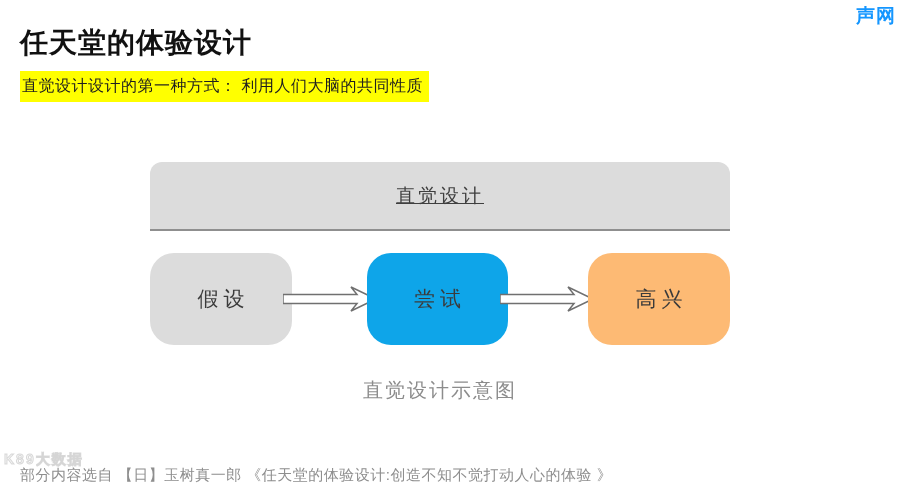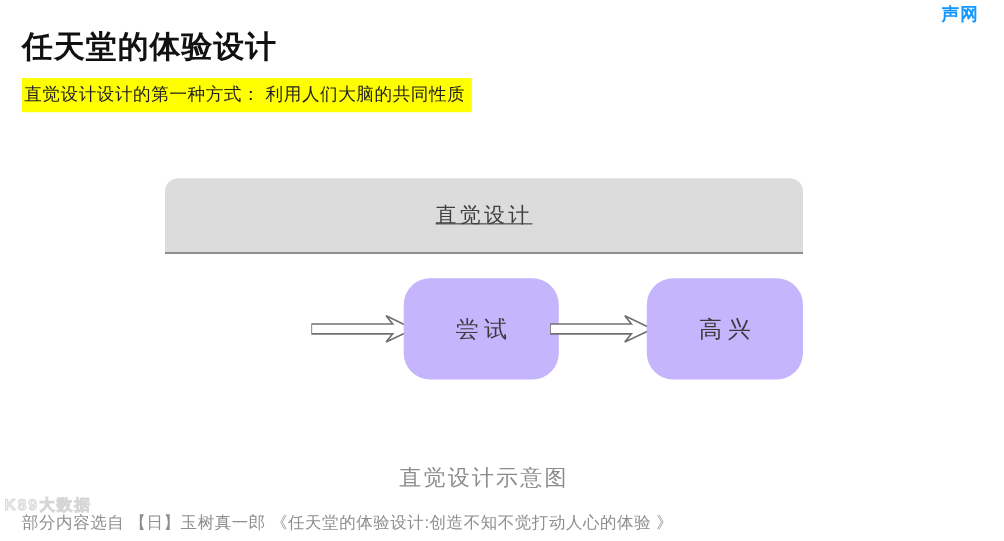--- a/index.html
+++ b/index.html
@@ -3,21 +3,21 @@
 <meta charset="utf-8">
 <style>
   html,body{margin:0;padding:0;}
   body{
     width:913px;height:492px;position:relative;overflow:hidden;
     background:#ffffff;
     font-family:"Liberation Sans", sans-serif;
   }
   .logo{
     position:absolute;top:3px;left:856px;
-    font-size:16px;font-weight:bold;letter-spacing:1px;text-align:center;
+    font-size:19px;font-weight:bold;letter-spacing:1px;text-align:center;
   }
   .title{
     position:absolute;top:24px;left:20px;margin:0;
     font-size:28px;font-weight:bold;color:#111111;letter-spacing:1px;
   }
   .highlight{
     position:absolute;top:71px;left:20px;
     display:inline-block;padding:5px 6px 5px 2px;
     font-size:16px;color:#1f1f1f;letter-spacing:0.5px;
   }
@@ -41,21 +41,21 @@
   .step-1{left:150px;width:142px;}
   .step-2{left:367px;width:141px;}
   .step-3{left:588px;width:142px;}
   .arrow{position:absolute;top:282px;width:95px;height:34px;}
   .arrow-1{left:283px;}
   .arrow-2{left:500px;}
   .caption{
     position:absolute;left:150px;top:377px;width:580px;
     text-align:center;
     font-family:Liberation Sans, sans-serif;
-    font-size:20px;color:#8c8c8c;letter-spacing:2px;margin-top:44px;
+    font-size:20px;color:#8c8c8c;letter-spacing:2px;
   }
   .watermark{
     position:absolute;left:4px;top:451px;z-index:1;
     font-size:14px;font-weight:bold;letter-spacing:2px;
     color:rgba(0,0,0,0.03);
     -webkit-text-stroke:1px rgba(150,150,150,0.35);
   }
   .source{
     position:absolute;left:20px;top:466px;z-index:2;
     font-size:15px;color:#8e8e8e;letter-spacing:0.5px;
@@ -66,31 +66,32 @@
 
 <div class="logo" style="color: rgb(20, 150, 255);">声网</div>
 
 <h1 class="title">任天堂的体验设计</h1>
 
 <div class="highlight" style="background: rgb(255, 255, 0);">直觉设计设计的第一种方式： 利用人们大脑的共同性质</div>
 
 <div class="diagram">
   <div class="top-box" style="background: rgb(220, 220, 220);">直觉设计</div>
 
+  <div class="step-box step-1" style="background: rgb(220, 220, 220);">假设</div>
 
   <svg class="arrow arrow-1" viewBox="0 0 95 34" xmlns="http://www.w3.org/2000/svg">
     <path d="M0,12.5 H74 L68,5 L93,17 L68,29 L74,21.5 H0 Z" fill="#ffffff" stroke="#707070" stroke-width="1.5" stroke-linejoin="miter"></path>
   </svg>
 
-  <div class="step-box step-2" style="background: #c4b5fd;">尝试</div>
+  <div class="step-box step-2" style="background: #0ea5e9;">尝试</div>
 
   <svg class="arrow arrow-2" viewBox="0 0 95 34" xmlns="http://www.w3.org/2000/svg">
     <path d="M0,12.5 H74 L68,5 L93,17 L68,29 L74,21.5 H0 Z" fill="#ffffff" stroke="#707070" stroke-width="1.5" stroke-linejoin="miter"></path>
   </svg>
 
-  <div class="step-box step-3" style="background: #c4b5fd;">高兴</div>
+  <div class="step-box step-3" style="background: #fdba74;">高兴</div>
 
   <div class="caption">直觉设计示意图</div>
 </div>
 
 <div class="watermark">K89大数据</div>
 
 <div class="source">部分内容选自 【日】玉树真一郎 《任天堂的体验设计:创造不知不觉打动人心的体验 》</div>
 
 </body></html>

